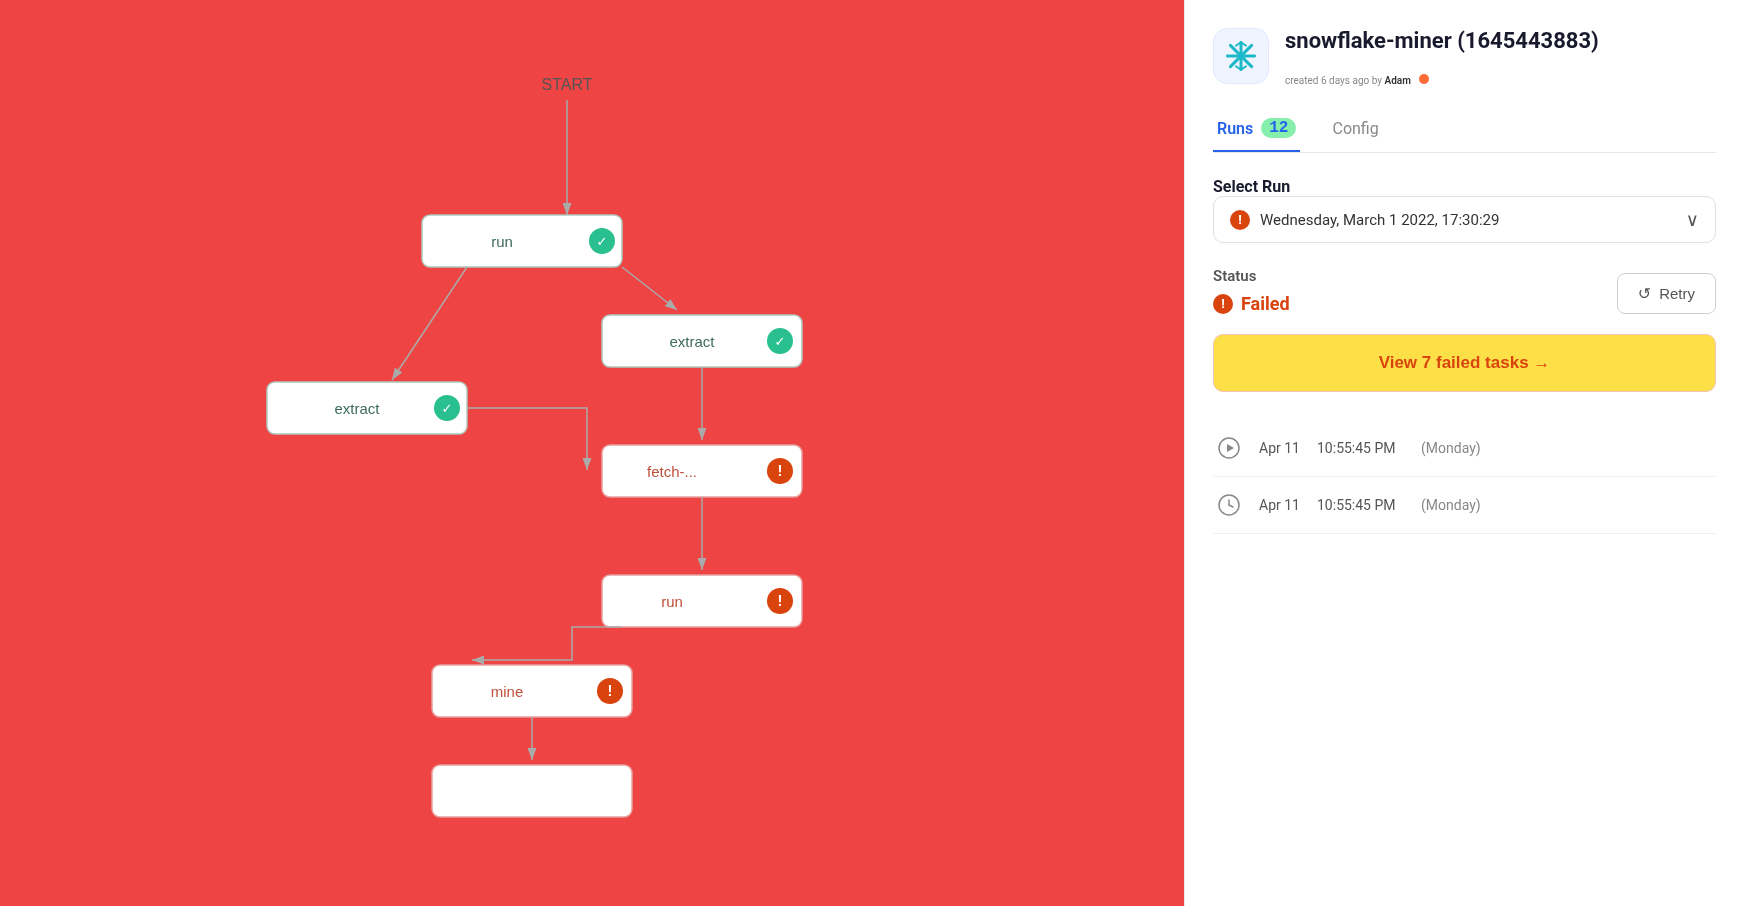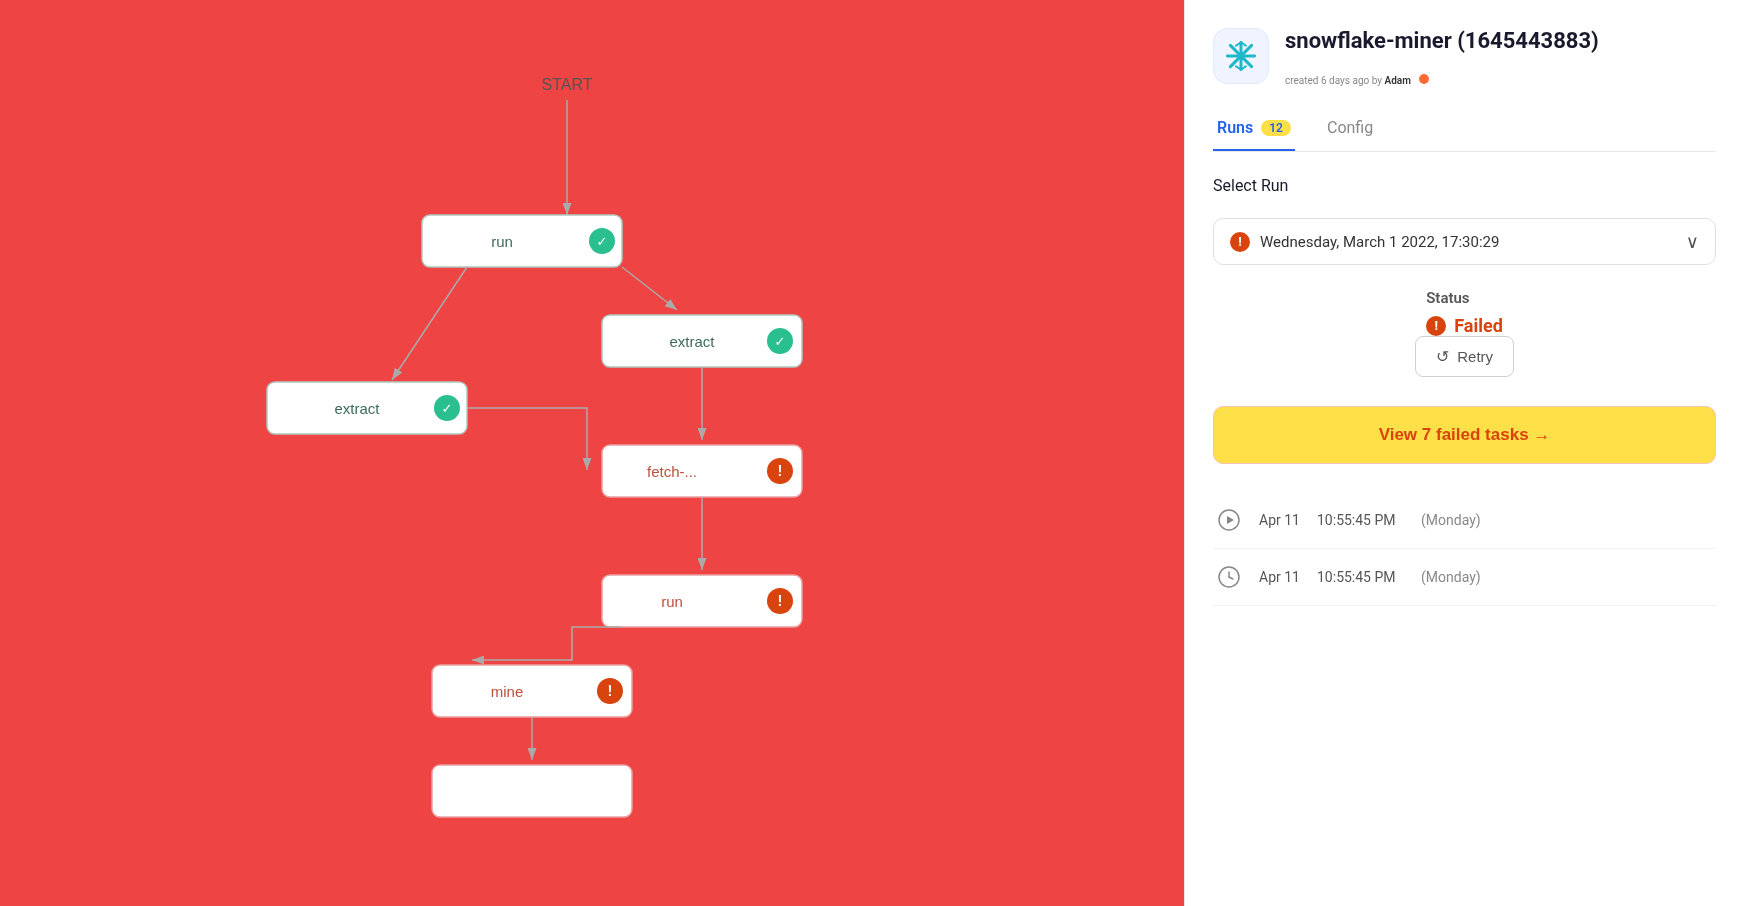--- a/index.html
+++ b/index.html
@@ -114,38 +114,39 @@
       gap: 8px;
     }
 
     .tab.active {
       color: #2563eb;
       border-bottom: 2px solid #2563eb;
       font-weight: 600;
     }
 
     .tab-badge {
-      background: #fde047;
+      background: #86efac;
       color: #2563eb;
       border-radius: 10px;
       padding: 1px 8px;
-      font-size: 12px;
+      font-size: 16px;
       font-weight: 600;
+      font-family: Liberation Mono, monospace;
     }
 
     .panel-body {
       padding: 24px 28px;
     }
 
     
     .section-label {
       font-size: 16px;
-      font-weight: 400;
+      font-weight: 700;
       color: #1a1a2e;
-      margin-bottom: 23px;
+      margin-bottom: 0;
     }
 
     .run-selector {
       display: flex;
       align-items: center;
       gap: 10px;
       border: 1px solid #e0e0e0;
       border-radius: 10px;
       padding: 12px 16px;
       cursor: pointer;
@@ -207,24 +208,23 @@
       border-radius: 10px;
       padding: 1px 8px;
       font-size: 13px;
       font-weight: 600;
       margin-left: 6px;
     }
 
     
     .status-row {
       display: flex;
-      align-items: center;
+      align-items: flex-end;
       justify-content: space-between;
-      margin-bottom: 29px;
-      flex-direction: column;
+      margin-bottom: 20px;
     }
 
     .status-group {
       display: flex;
       flex-direction: column;
       gap: 8px;
     }
 
     .status-title {
       font-size: 15px;

